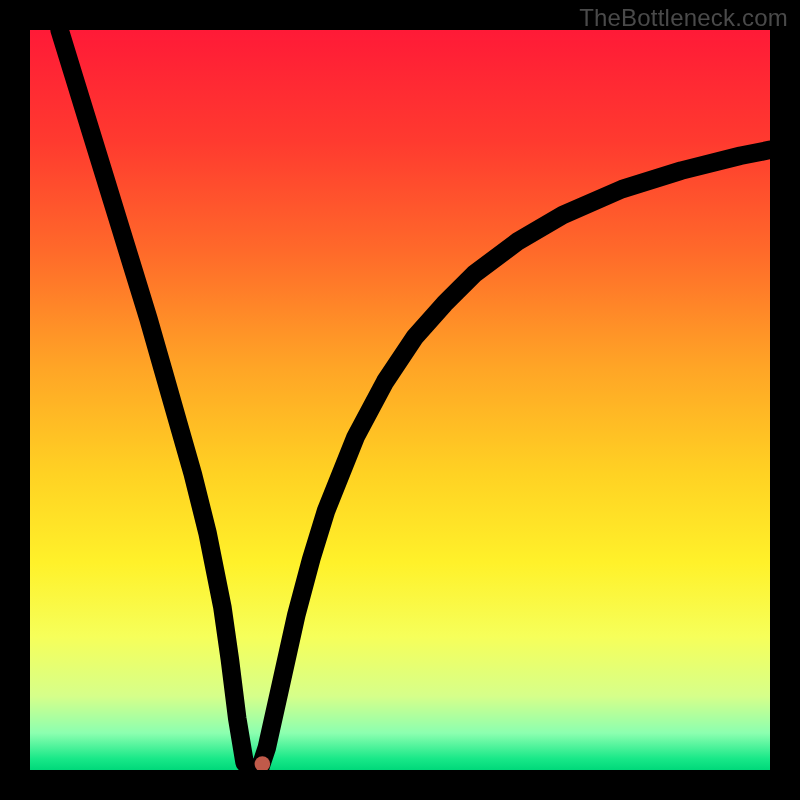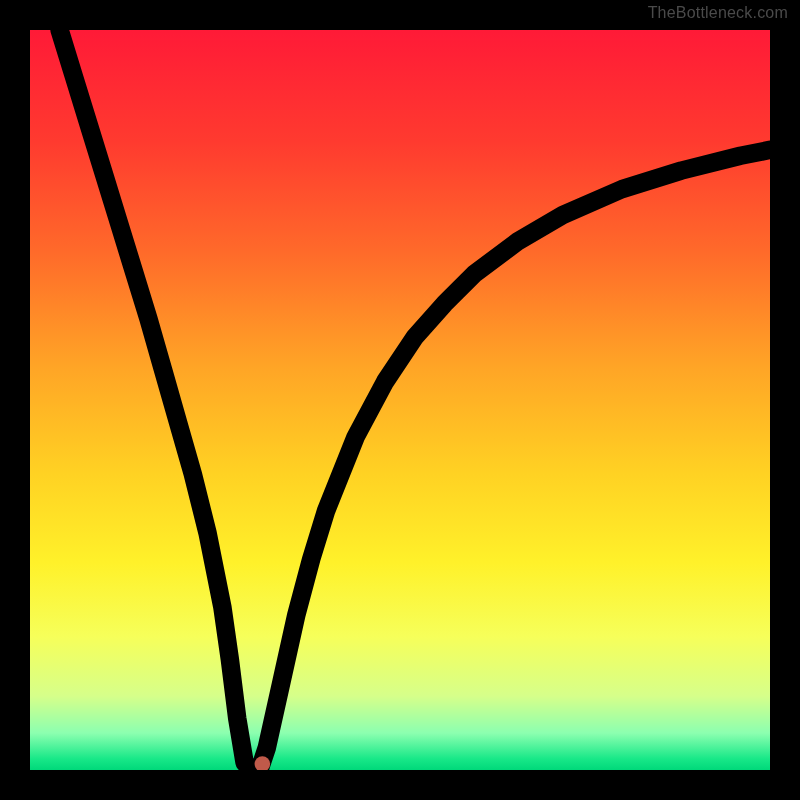--- a/index.html
+++ b/index.html
@@ -15,21 +15,21 @@
     position: relative;
     width: 800px;
     height: 800px;
     background: #000;
   }
   .watermark {
     position: absolute;
     top: 4px;
     right: 12px;
     color: #4a4a4a;
-    font-size: 16px;
+    font-size: 24px;
     font-weight: 400;
     letter-spacing: 0.2px;
     user-select: none;
   }
   svg.plot {
     position: absolute;
     left: 30px;
     top: 30px;
     width: 740px;
     height: 740px;

